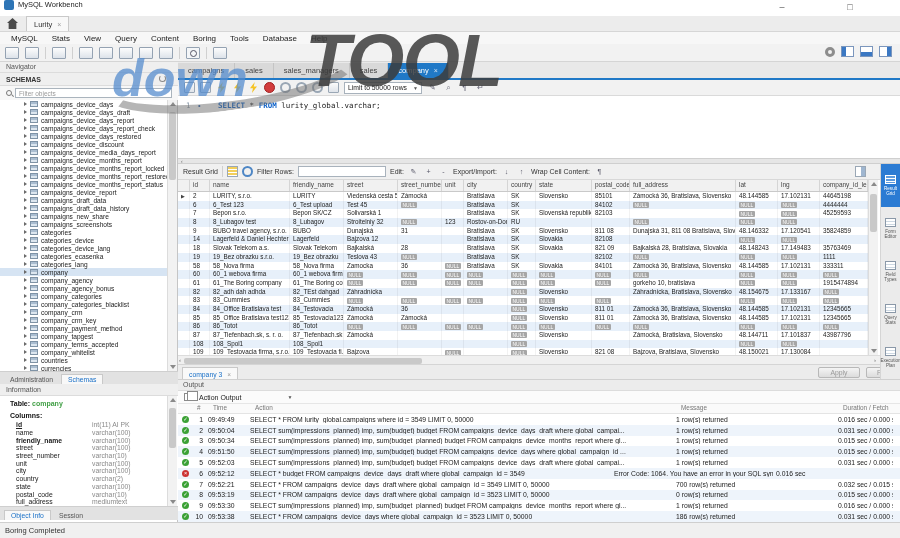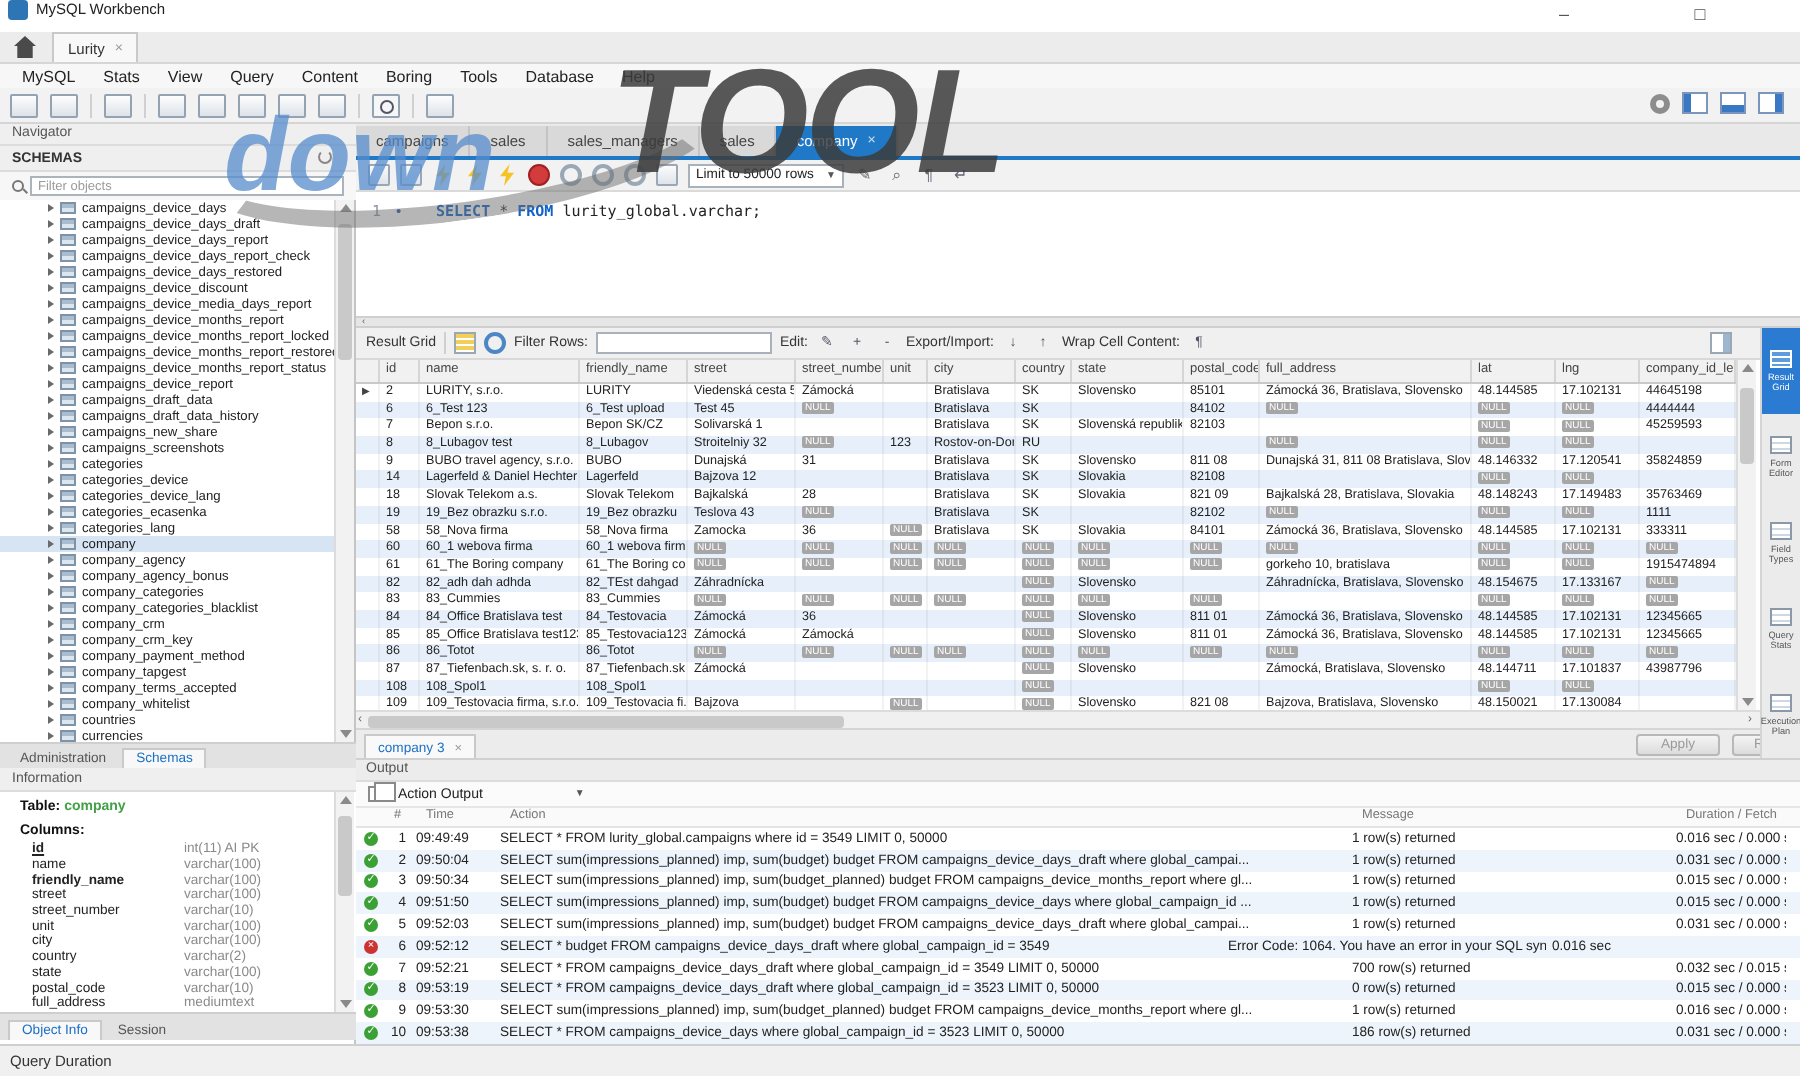--- a/index.html
+++ b/index.html
@@ -1038,20 +1038,20 @@
         <div class="ocell num" data-name="output-index" style="width: 16px;">10</div>
         <div class="ocell" data-name="output-time" style="width: 42px;">09:53:38</div>
         <div class="ocell" data-name="output-action" style="width: 426px;">SELECT * FROM campaigns_device_days where global_campaign_id = 3523 LIMIT 0, 50000</div>
         <div class="ocell cell-message" data-name="output-message" style="width: 162px;">186 row(s) returned</div>
         <div class="ocell cell-duration" data-name="output-duration" style="width: 58px;">0.031 sec / 0.000 sec</div>
       </div>
     </div>
 </div>
 
 <div class="abs" id="statusbar" data-name="status-bar">
-  <span data-name="status-text">Query Duration</span>
+  <span data-name="status-text">Boring Completed</span>
 </div>
 
 <div class="abs" id="watermark" data-name="watermark">
   <div id="wm-swoosh" data-name="watermark-swoosh"></div>
   <span id="wm-2" data-name="watermark-text">TOOL</span>
   <span id="wm-1" data-name="watermark-text">down</span>
 </div>
 
 </body></html>

